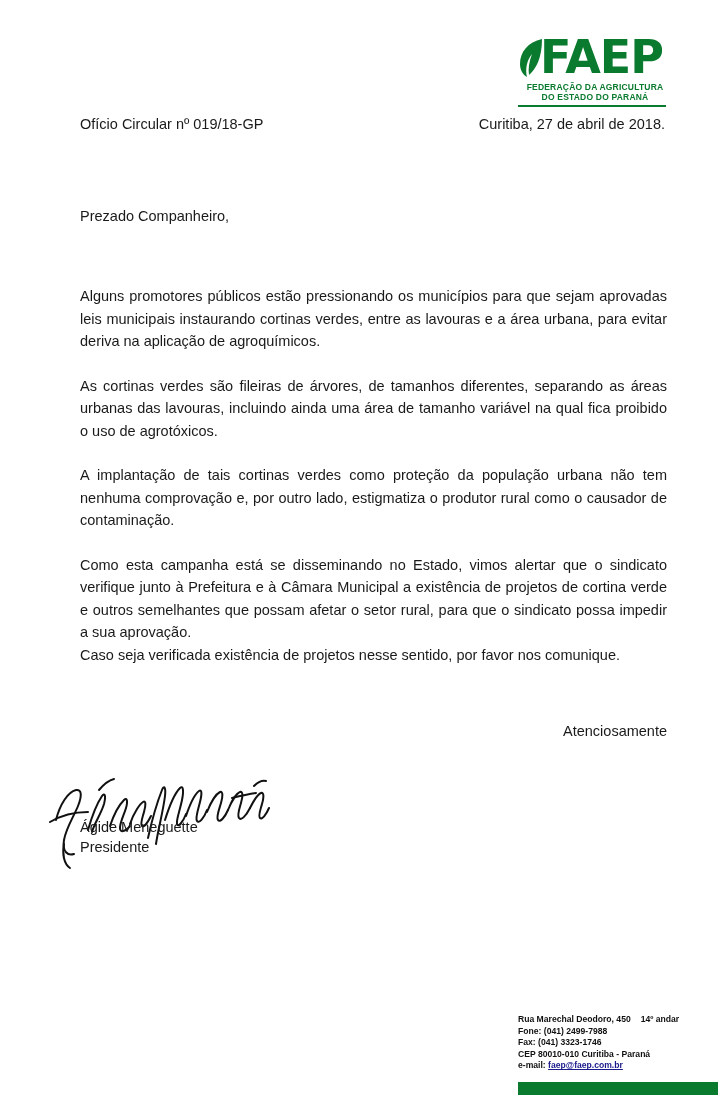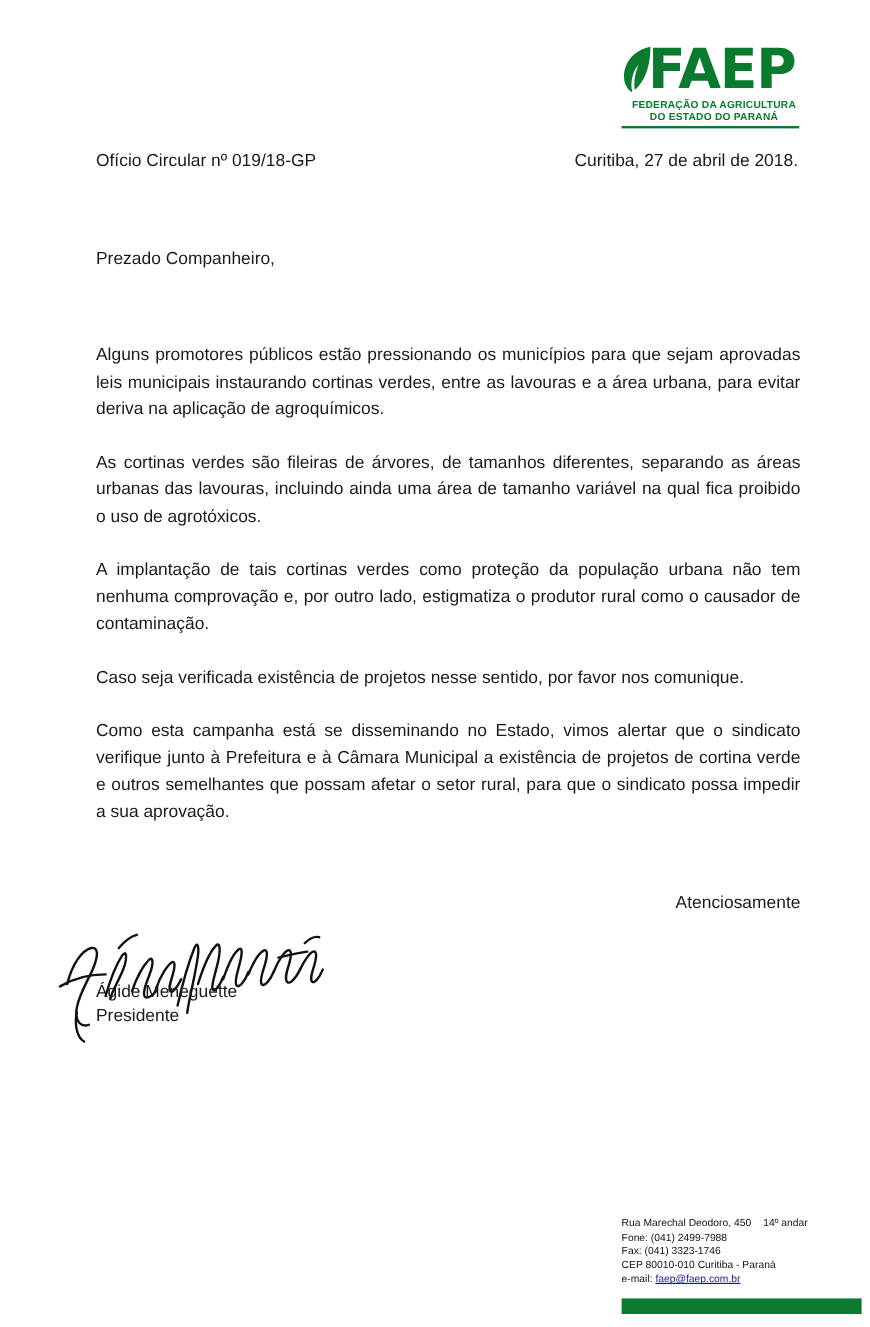--- a/index.html
+++ b/index.html
@@ -61,21 +61,21 @@
   .logo-rule {
     margin-top: 3px;
     height: 2px;
     background: #0a7a2f;
     width: 148px;
   }
 
   
   .doc-head {
     position: absolute;
-    top: 126px;
+    top: 116px;
     left: 80px;
     right: 58px;
     display: flex;
     justify-content: space-between;
     font-size: 14.5px;
     color: #1a1a1a;
   }
   .doc-head .city-date { padding-right: 2px; }
 
   
@@ -121,21 +121,21 @@
   
   .footer {
     position: absolute;
     left: 518px;
     top: 1014px;
     width: 200px;
     font-size: 8.6px;
     line-height: 1.35;
     color: #111;
   }
-  .footer .line { white-space: nowrap; }
+  .footer .line { white-space: nowrap; font-weight: bold; }
   .footer .addr-extra { margin-left: 10px; }
   .footer a {
     color: #1a1a8c;
     text-decoration: underline;
   }
   .footer-bar {
     position: absolute;
     left: 518px;
     top: 1082px;
     width: 200px;
@@ -164,22 +164,22 @@
   <div class="reference">Ofício Circular nº 019/18-GP</div>
   <div class="city-date">Curitiba, 27 de abril de 2018.</div>
 </div>
 
 <div class="body-wrap">
   <p class="salutation">Prezado Companheiro,</p>
 
   <p class="para">Alguns promotores públicos estão pressionando os municípios para que sejam aprovadas leis municipais instaurando cortinas verdes, entre as lavouras e a área urbana, para evitar deriva na aplicação de agroquímicos.</p>
   <p class="para">As cortinas verdes são fileiras de árvores, de tamanhos diferentes, separando as áreas urbanas das lavouras, incluindo ainda uma área de tamanho variável na qual fica proibido o uso de agrotóxicos.</p>
   <p class="para">A implantação de tais cortinas verdes como proteção da população urbana não tem nenhuma comprovação e, por outro lado, estigmatiza o produtor rural como o causador de contaminação.</p>
+  <p class="para tight">Como esta campanha está se disseminando no Estado, vimos alertar que o sindicato verifique junto à Prefeitura e à Câmara Municipal a existência de projetos de cortina verde e outros semelhantes que possam afetar o setor rural, para que o sindicato possa impedir a sua aprovação.</p>
   <p class="para">Caso seja verificada existência de projetos nesse sentido, por favor nos comunique.</p>
-  <p class="para tight">Como esta campanha está se disseminando no Estado, vimos alertar que o sindicato verifique junto à Prefeitura e à Câmara Municipal a existência de projetos de cortina verde e outros semelhantes que possam afetar o setor rural, para que o sindicato possa impedir a sua aprovação.</p>
 
   <p class="closing">Atenciosamente</p>
 </div>
 
 <div class="sig-area">
   <svg class="sig-svg" width="300" height="110" viewBox="0 0 300 110" aria-hidden="true">
     <g fill="none" stroke="#111" stroke-width="2" stroke-linecap="round" stroke-linejoin="round">
       <path d="M12 60 C16 44, 24 32, 32 30 C38 29, 38 36, 34 46 C30 56, 22 68, 20 80 C18 92, 24 96, 30 94"></path>
       <path d="M6 62 C16 56, 30 52, 44 52"></path>
       <path d="M44 70 C48 56, 54 42, 58 36 C61 32, 62 36, 60 44 C57 54, 50 64, 48 72"></path>

